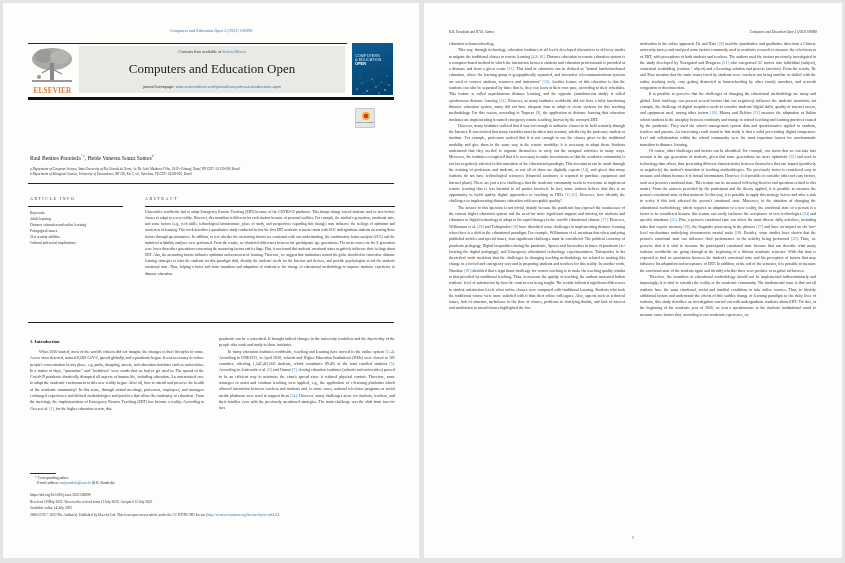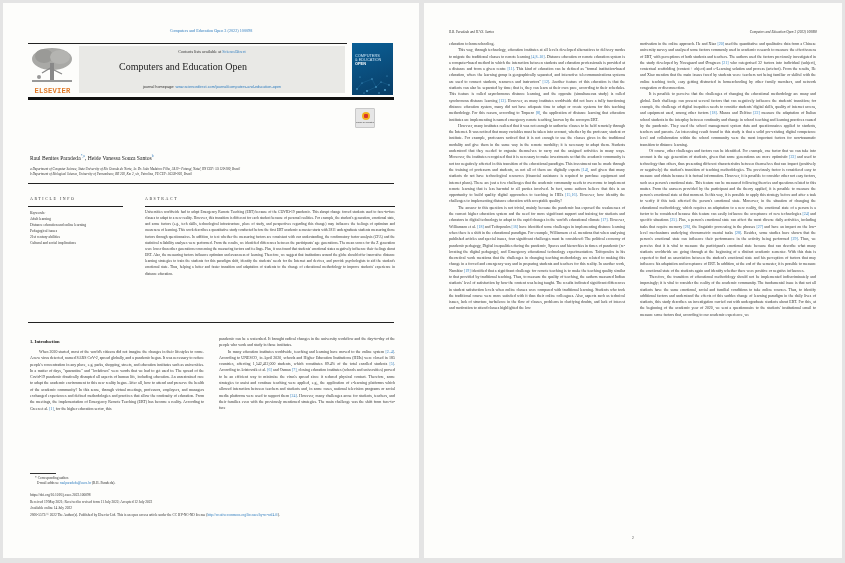--- a/index.html
+++ b/index.html
@@ -8,24 +8,24 @@
   .page { position: absolute; top: 3px; background: #fdfdfb; height: 555px; overflow: hidden; }
   .page-left { left: 3px; width: 416px; }
   .page-right { left: 424px; width: 418px; }
   a, .link { color: #2e7cbf; }
 
   
   .jref { position: absolute; top: 25px; left: 0; width: 416px; text-align: center; font-size: 4.2px; color: #2e7cbf; }
   .hdr-rule-top { position: absolute; top: 40px; left: 25px; width: 319px; height: 1px; background: #222; }
   .logo { position: absolute; top: 42px; left: 25px; width: 49px; height: 50px; }
   .logo .tree { position: absolute; top: 2px; left: 2px; width: 44px; height: 37px; }
-  .logo .wordmark { position: absolute; bottom: 0; left: 0; width: 49px; text-align: center; font-size: 7.2px; font-weight: bold; color: #e07a2a; letter-spacing: 0.2px; font-family: Liberation Mono, monospace; }
+  .logo .wordmark { position: absolute; bottom: 0; left: 0; width: 49px; text-align: center; font-size: 7.2px; font-weight: bold; color: #e07a2a; letter-spacing: 0.2px; }
   .banner { position: absolute; top: 43px; left: 76px; width: 266px; height: 47px; background: #e9e9e6; }
   .banner .avail { position: absolute; top: 3px; width: 100%; text-align: center; font-size: 4.2px; color: #333; }
-  .banner .jtitle { position: absolute; top: 15px; width: 100%; font-size: 10px; color: #222; margin-left: 40px; }
+  .banner .jtitle { position: absolute; top: 15px; width: 100%; text-align: center; font-size: 13px; color: #222; }
   .banner .home { position: absolute; top: 39px; width: 100%; text-align: center; font-size: 3.8px; font-family: "Liberation Sans", sans-serif; color: #333; }
   .cover { position: absolute; top: 40px; left: 349px; width: 41px; height: 52px; background: linear-gradient(160deg, #0a5f96 0%, #0a4d7c 55%, #083d66 100%); overflow: hidden; }
   .cover .ct { position: absolute; top: 11px; left: 3px; font-family: "Liberation Sans", sans-serif; font-size: 3.9px; line-height: 4px; color: #cfe7f7; }
   .cover .ct b { color: #fff; }
   .cover .dots { position: absolute; left: 0; bottom: 0; width: 41px; height: 26px; }
   .hdr-rule-bot { position: absolute; top: 94px; left: 25px; width: 366px; height: 3px; background: #111; }
 
   .title { position: absolute; top: 110px; left: 27px; width: 310px; font-size: 9.6px; line-height: 12px; color: #222; }
   .crossmark { position: absolute; top: 105px; left: 352px; width: 20px; height: 20px; background: #e6e6e6; border: 1px solid #c9c9c9; border-radius: 1px; }
   .crossmark .ring { position: absolute; top: 3px; left: 6px; width: 8px; height: 8px; border-radius: 50%; background: #f2b01e; }

